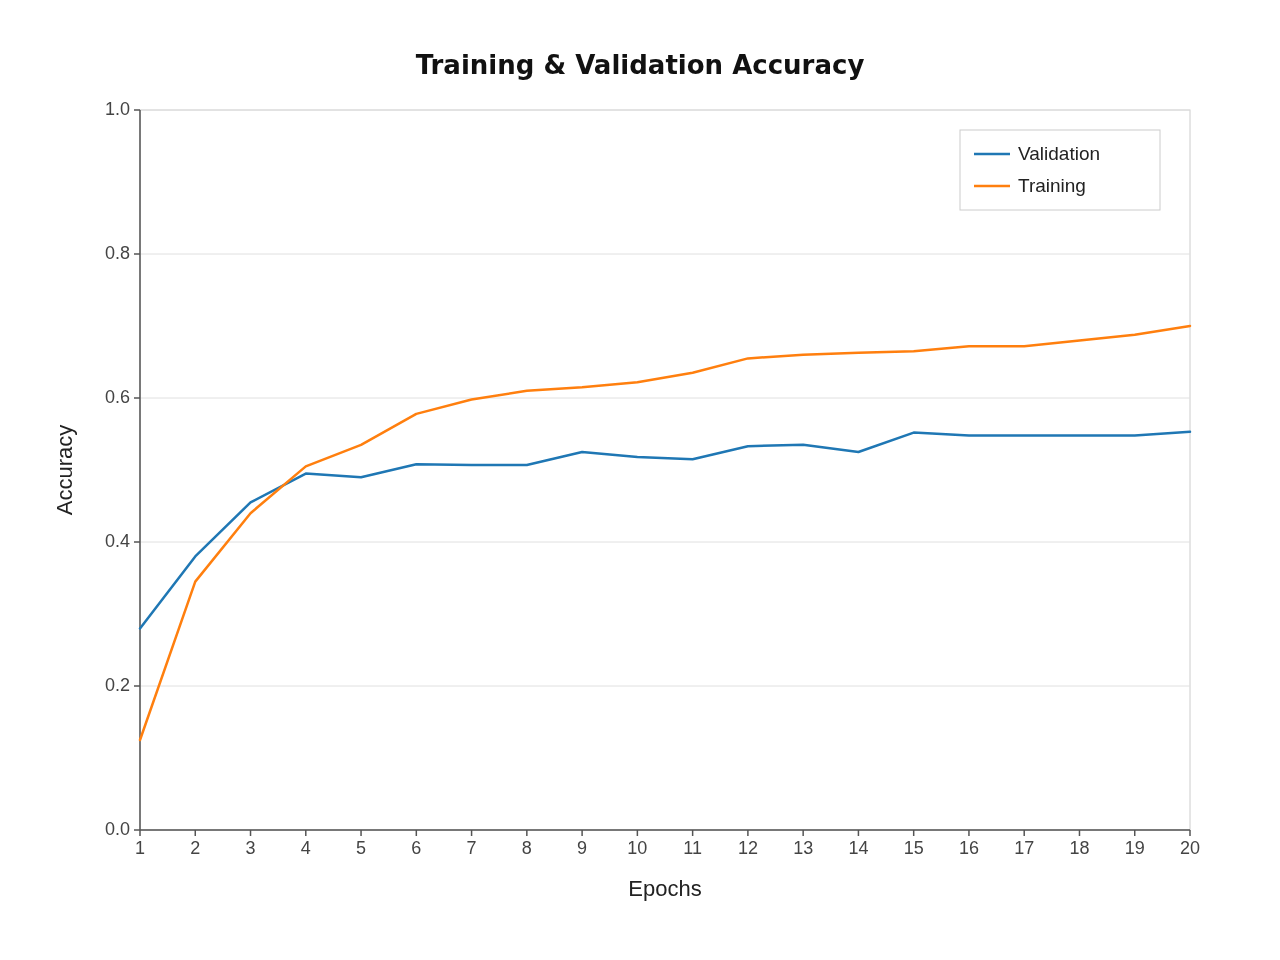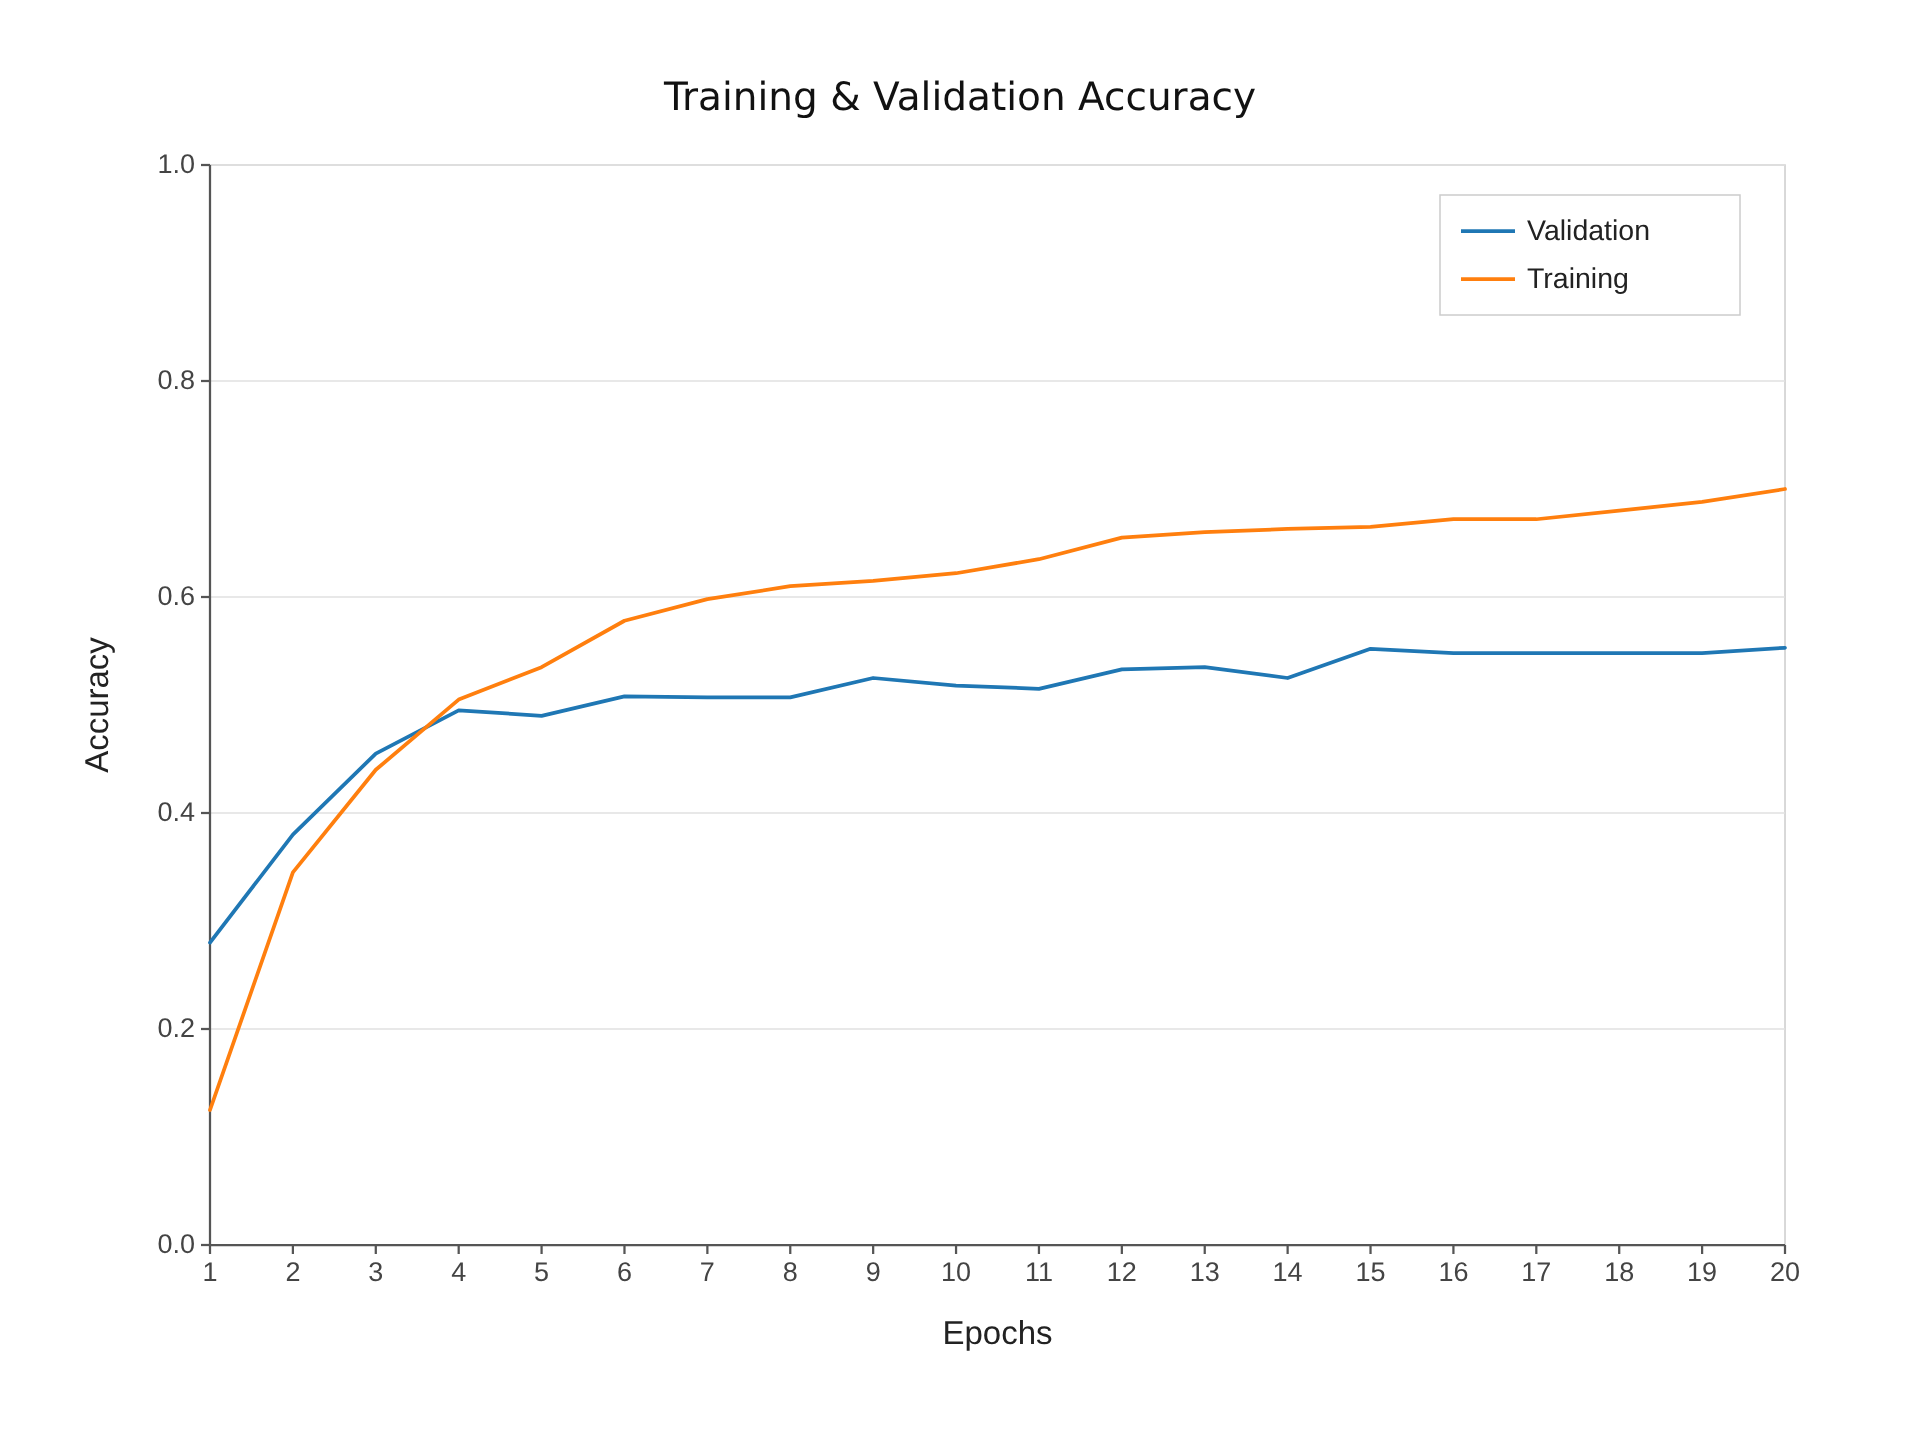--- a/index.html
+++ b/index.html
@@ -14,21 +14,21 @@
     }
     .chart-container {
       width: 1180px;
       height: 880px;
       position: relative;
       background: #fff;
     }
     .chart-title {
       text-align: center;
       font-size: 26px;
-      font-weight: normal;
+      font-weight: bold;
       color: #111;
       margin-bottom: 10px;
       padding-top: 10px;
     }
     .chart-area {
       position: relative;
       width: 100%;
       height: calc(100% - 60px);
     }
     svg.main-chart {

